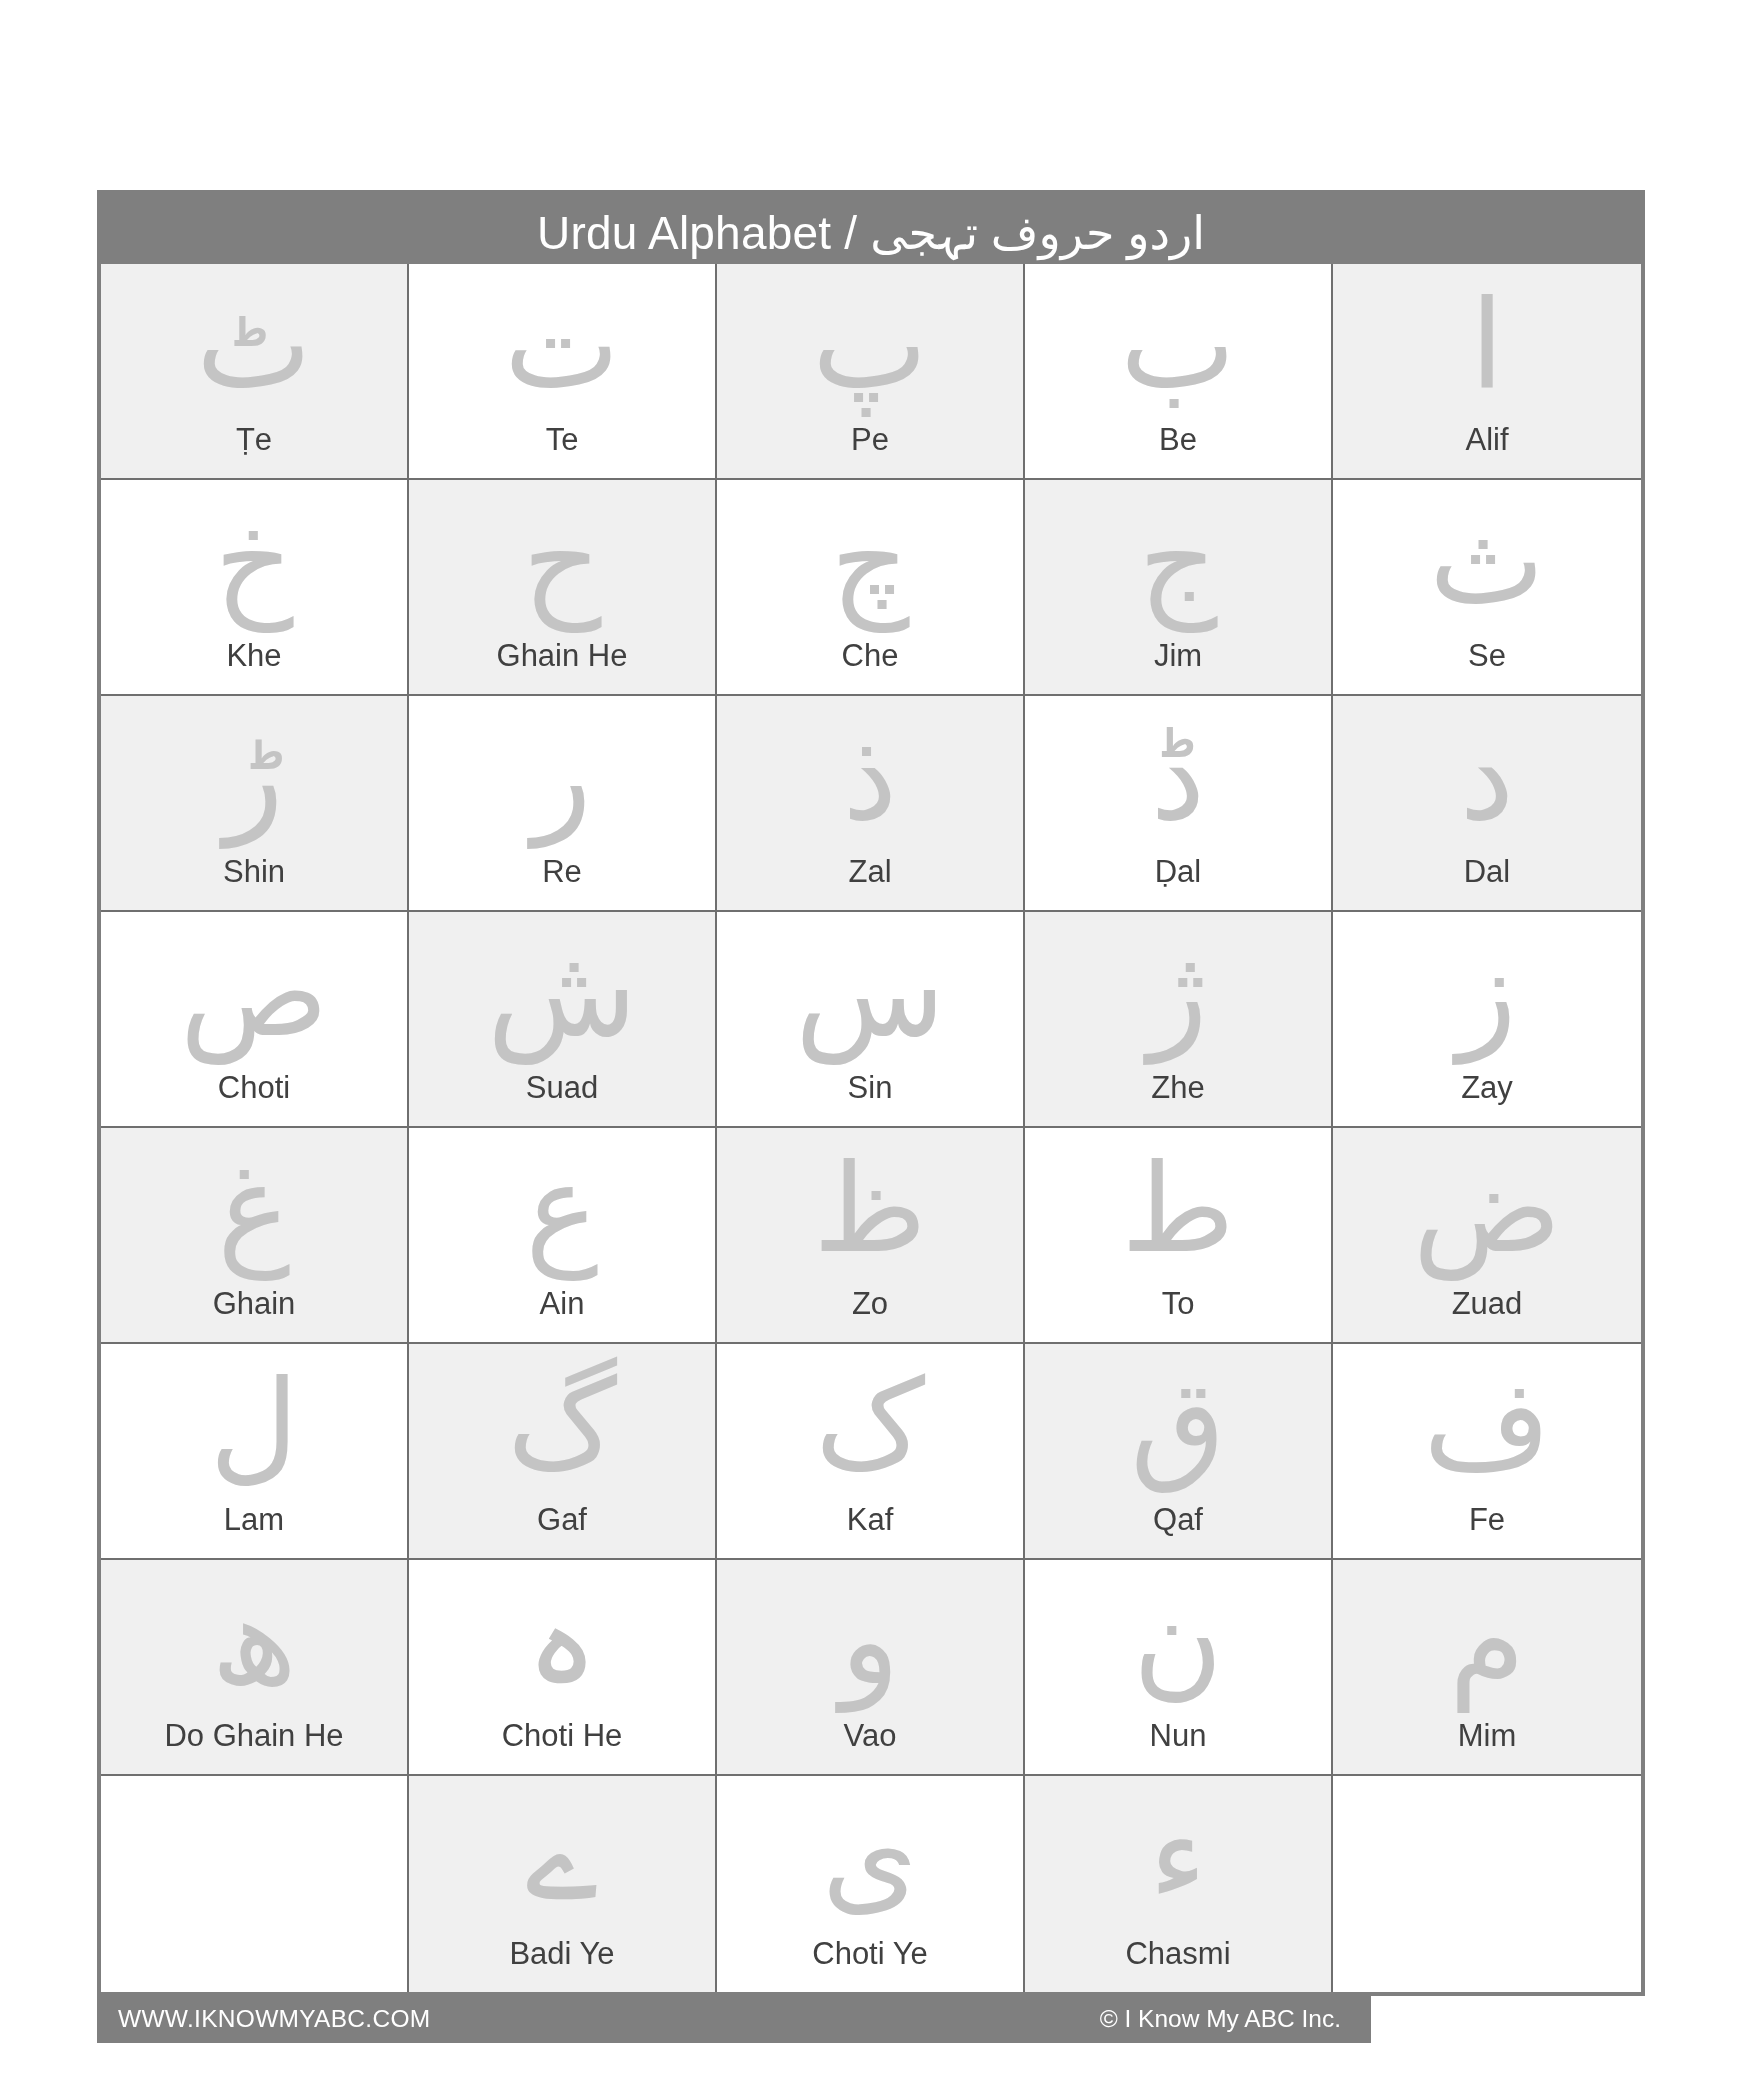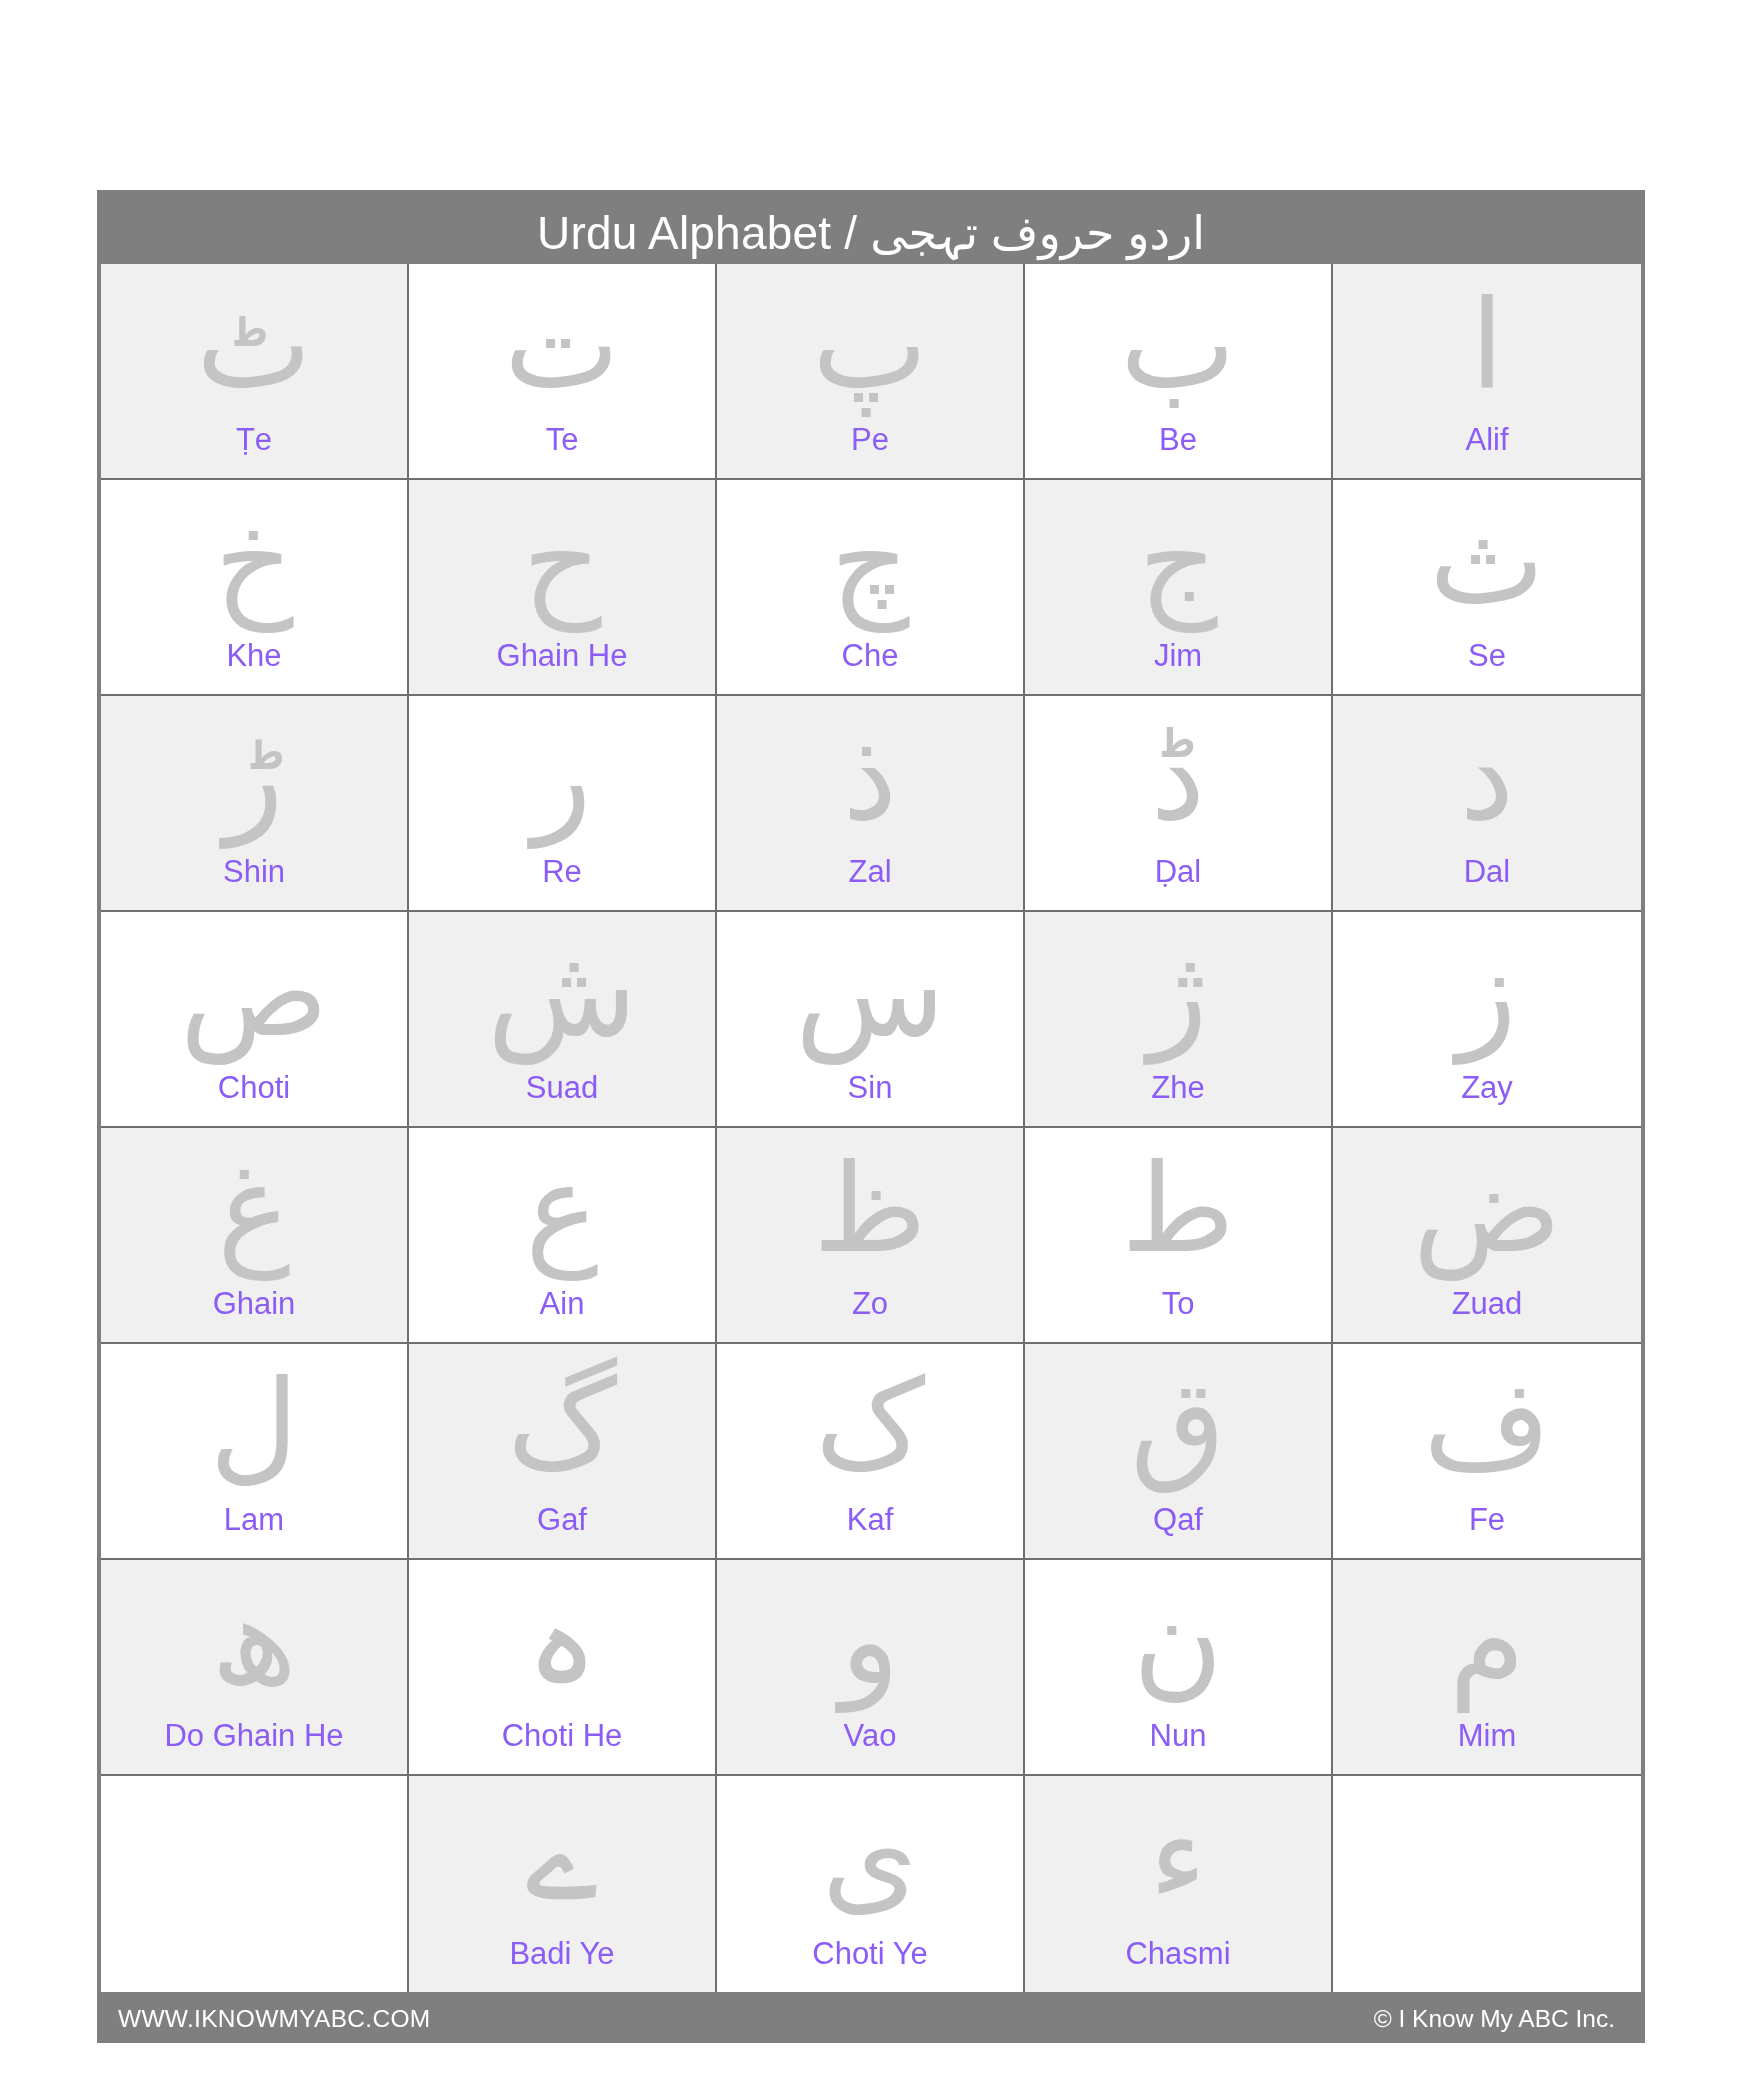--- a/index.html
+++ b/index.html
@@ -92,31 +92,31 @@
     white-space: nowrap;
   }
 
   .name {
     position: absolute;
     left: 0;
     right: 0;
     bottom: 19.6px;
     text-align: center;
     font-size: 31px;
-    color: #8b5cf6;
+    color: #404040;
     font-family: "Liberation Sans", sans-serif;
     white-space: nowrap;
   }
 
   
   #footer {
     position: absolute;
     left: 97px;
     top: 1994px;
-    width: 1548px;
+    width: 1274px;
     height: 49px;
     box-sizing: border-box;
     background: #7f7f7f;
     color: #ffffff;
     font-size: 24.5px;
   }
   #footer .f-left {
     position: absolute;
     left: 21px;
     top: 0;

